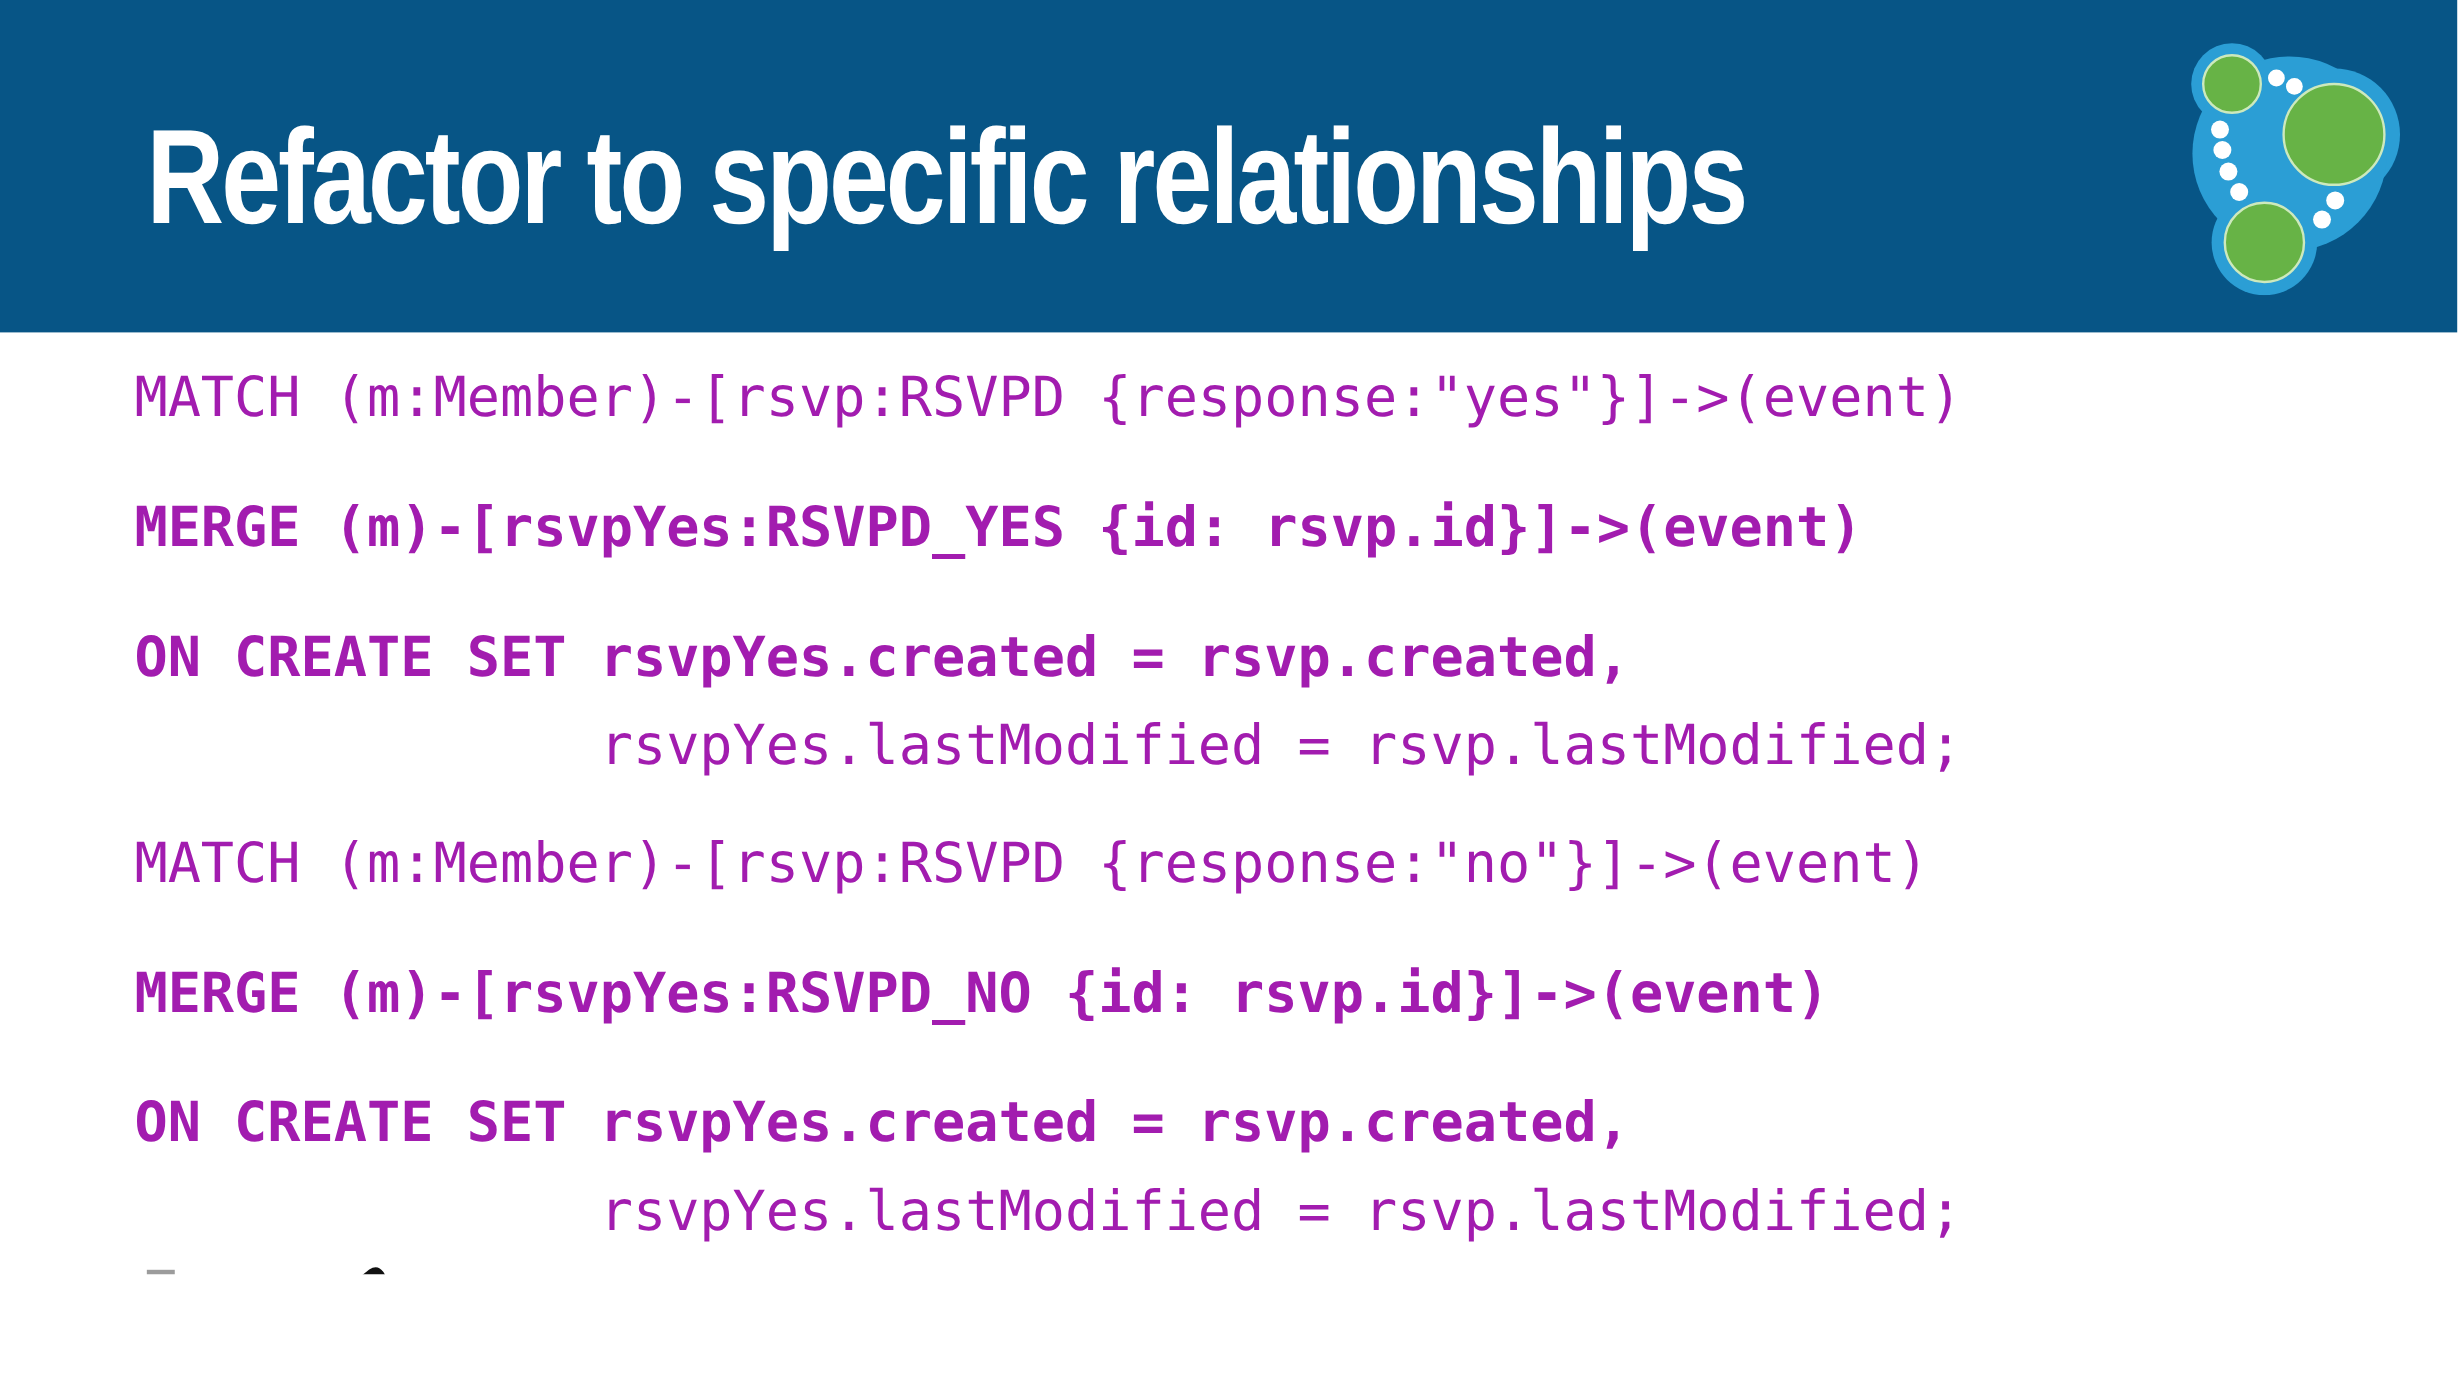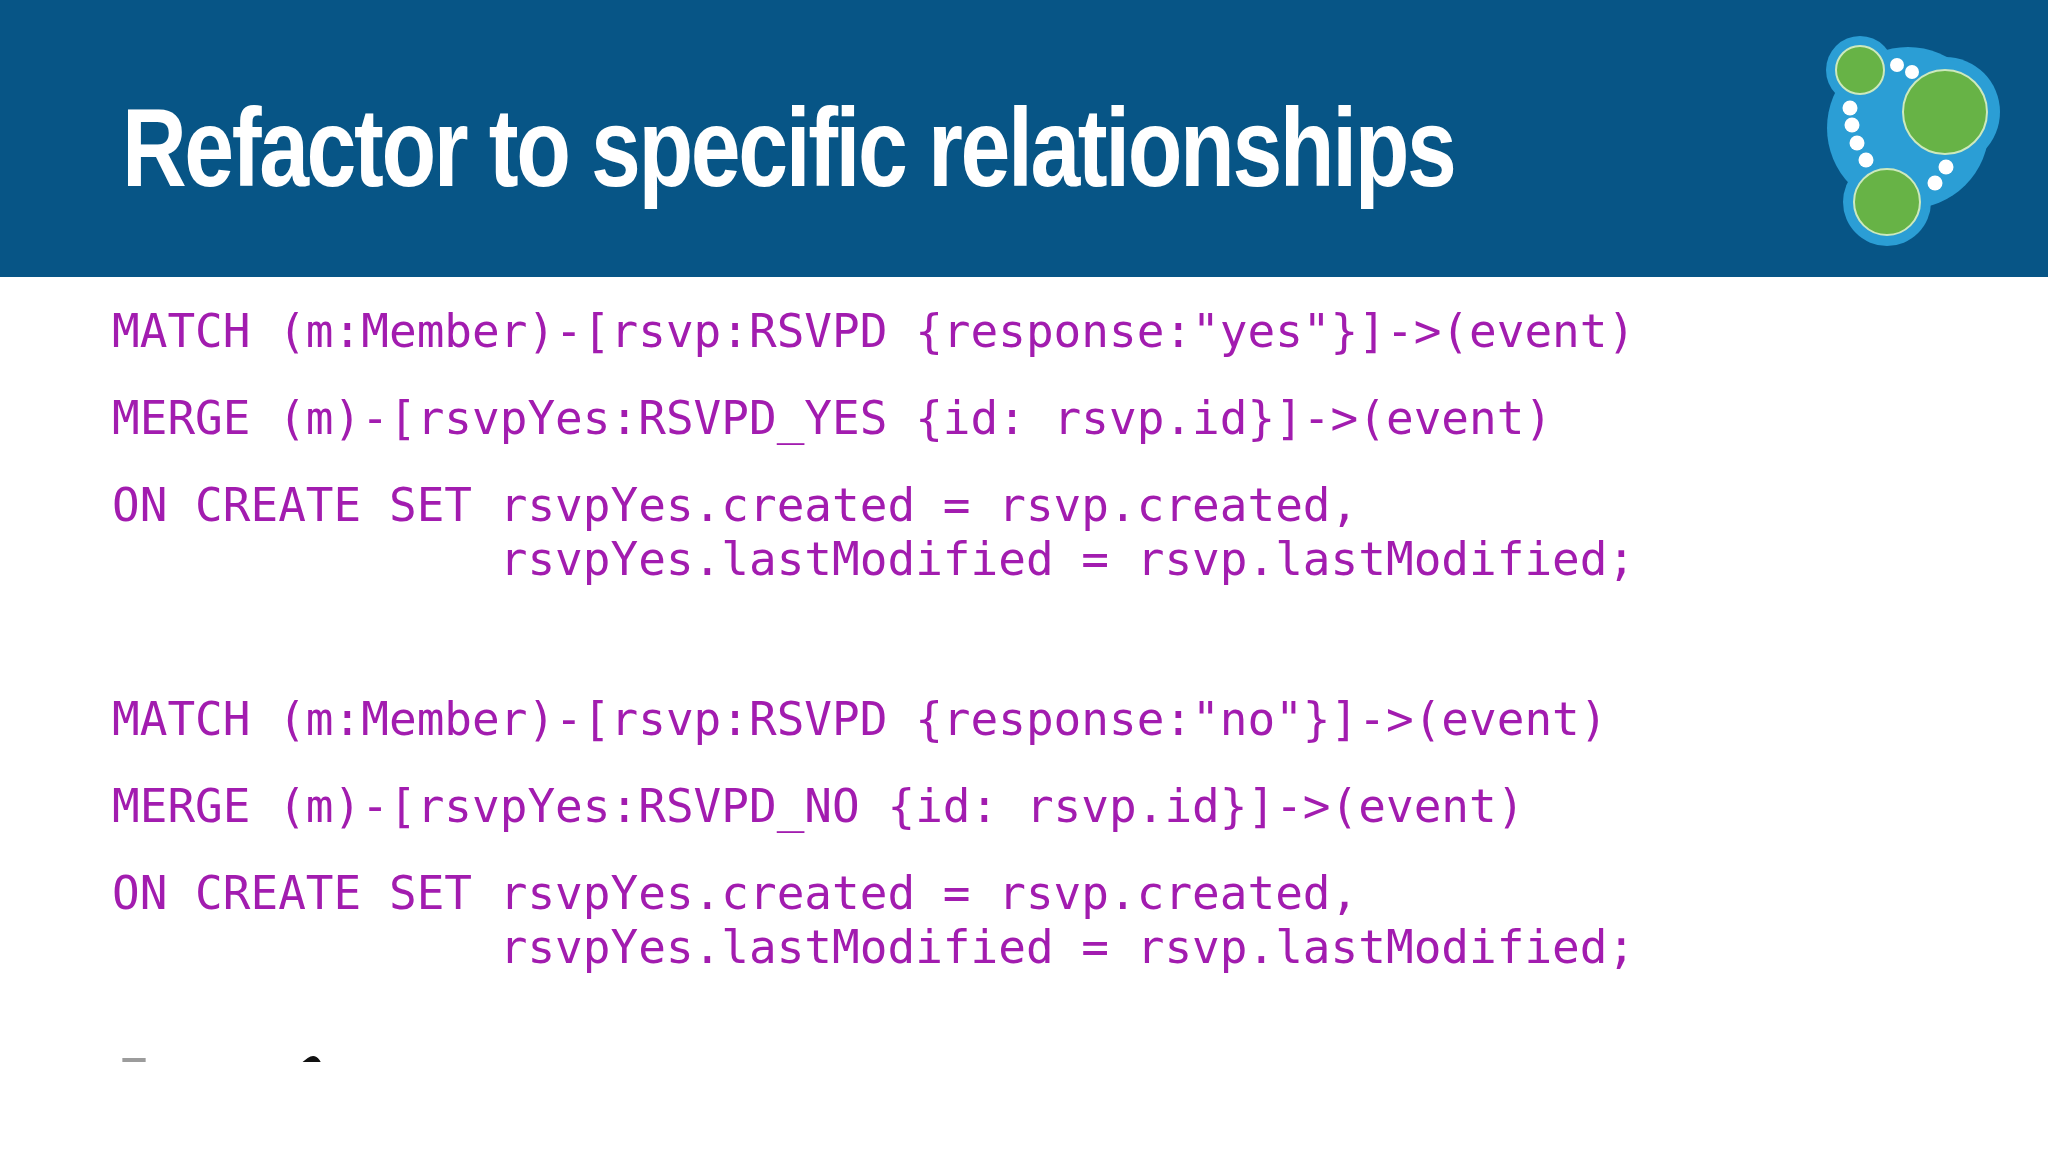--- a/index.html
+++ b/index.html
@@ -31,22 +31,22 @@
   .code-block{
     position:absolute;left:112px;
     color:#a21caf;
     font-family:"DejaVu Sans Mono","Liberation Mono",monospace;
     font-size:46px;
     line-height:46px;
   }
   .code-block.b1{top:308px;}
   .code-block.b2{top:696px;}
   .code-line{white-space:pre;}
-  .code-line.gap{margin-top:41px;}
-  .code-line.cont{margin-top:8px;}
+  .code-line.gap{margin-top:62px;font-weight:bold;}
+  .code-line.cont{margin-top:28px;}
   
   .q-icon{
     position:absolute;left:22px;top:1048px;
     font-size:108px;line-height:1;font-weight:bold;
     color:#9c9c9c;
   }
   .icon-svg{position:absolute;}
   .dl-icon{left:88px;top:1058px;}
   .graph-icon{left:188px;top:1062px;}
   .tag-icon{left:268px;top:1044px;}

